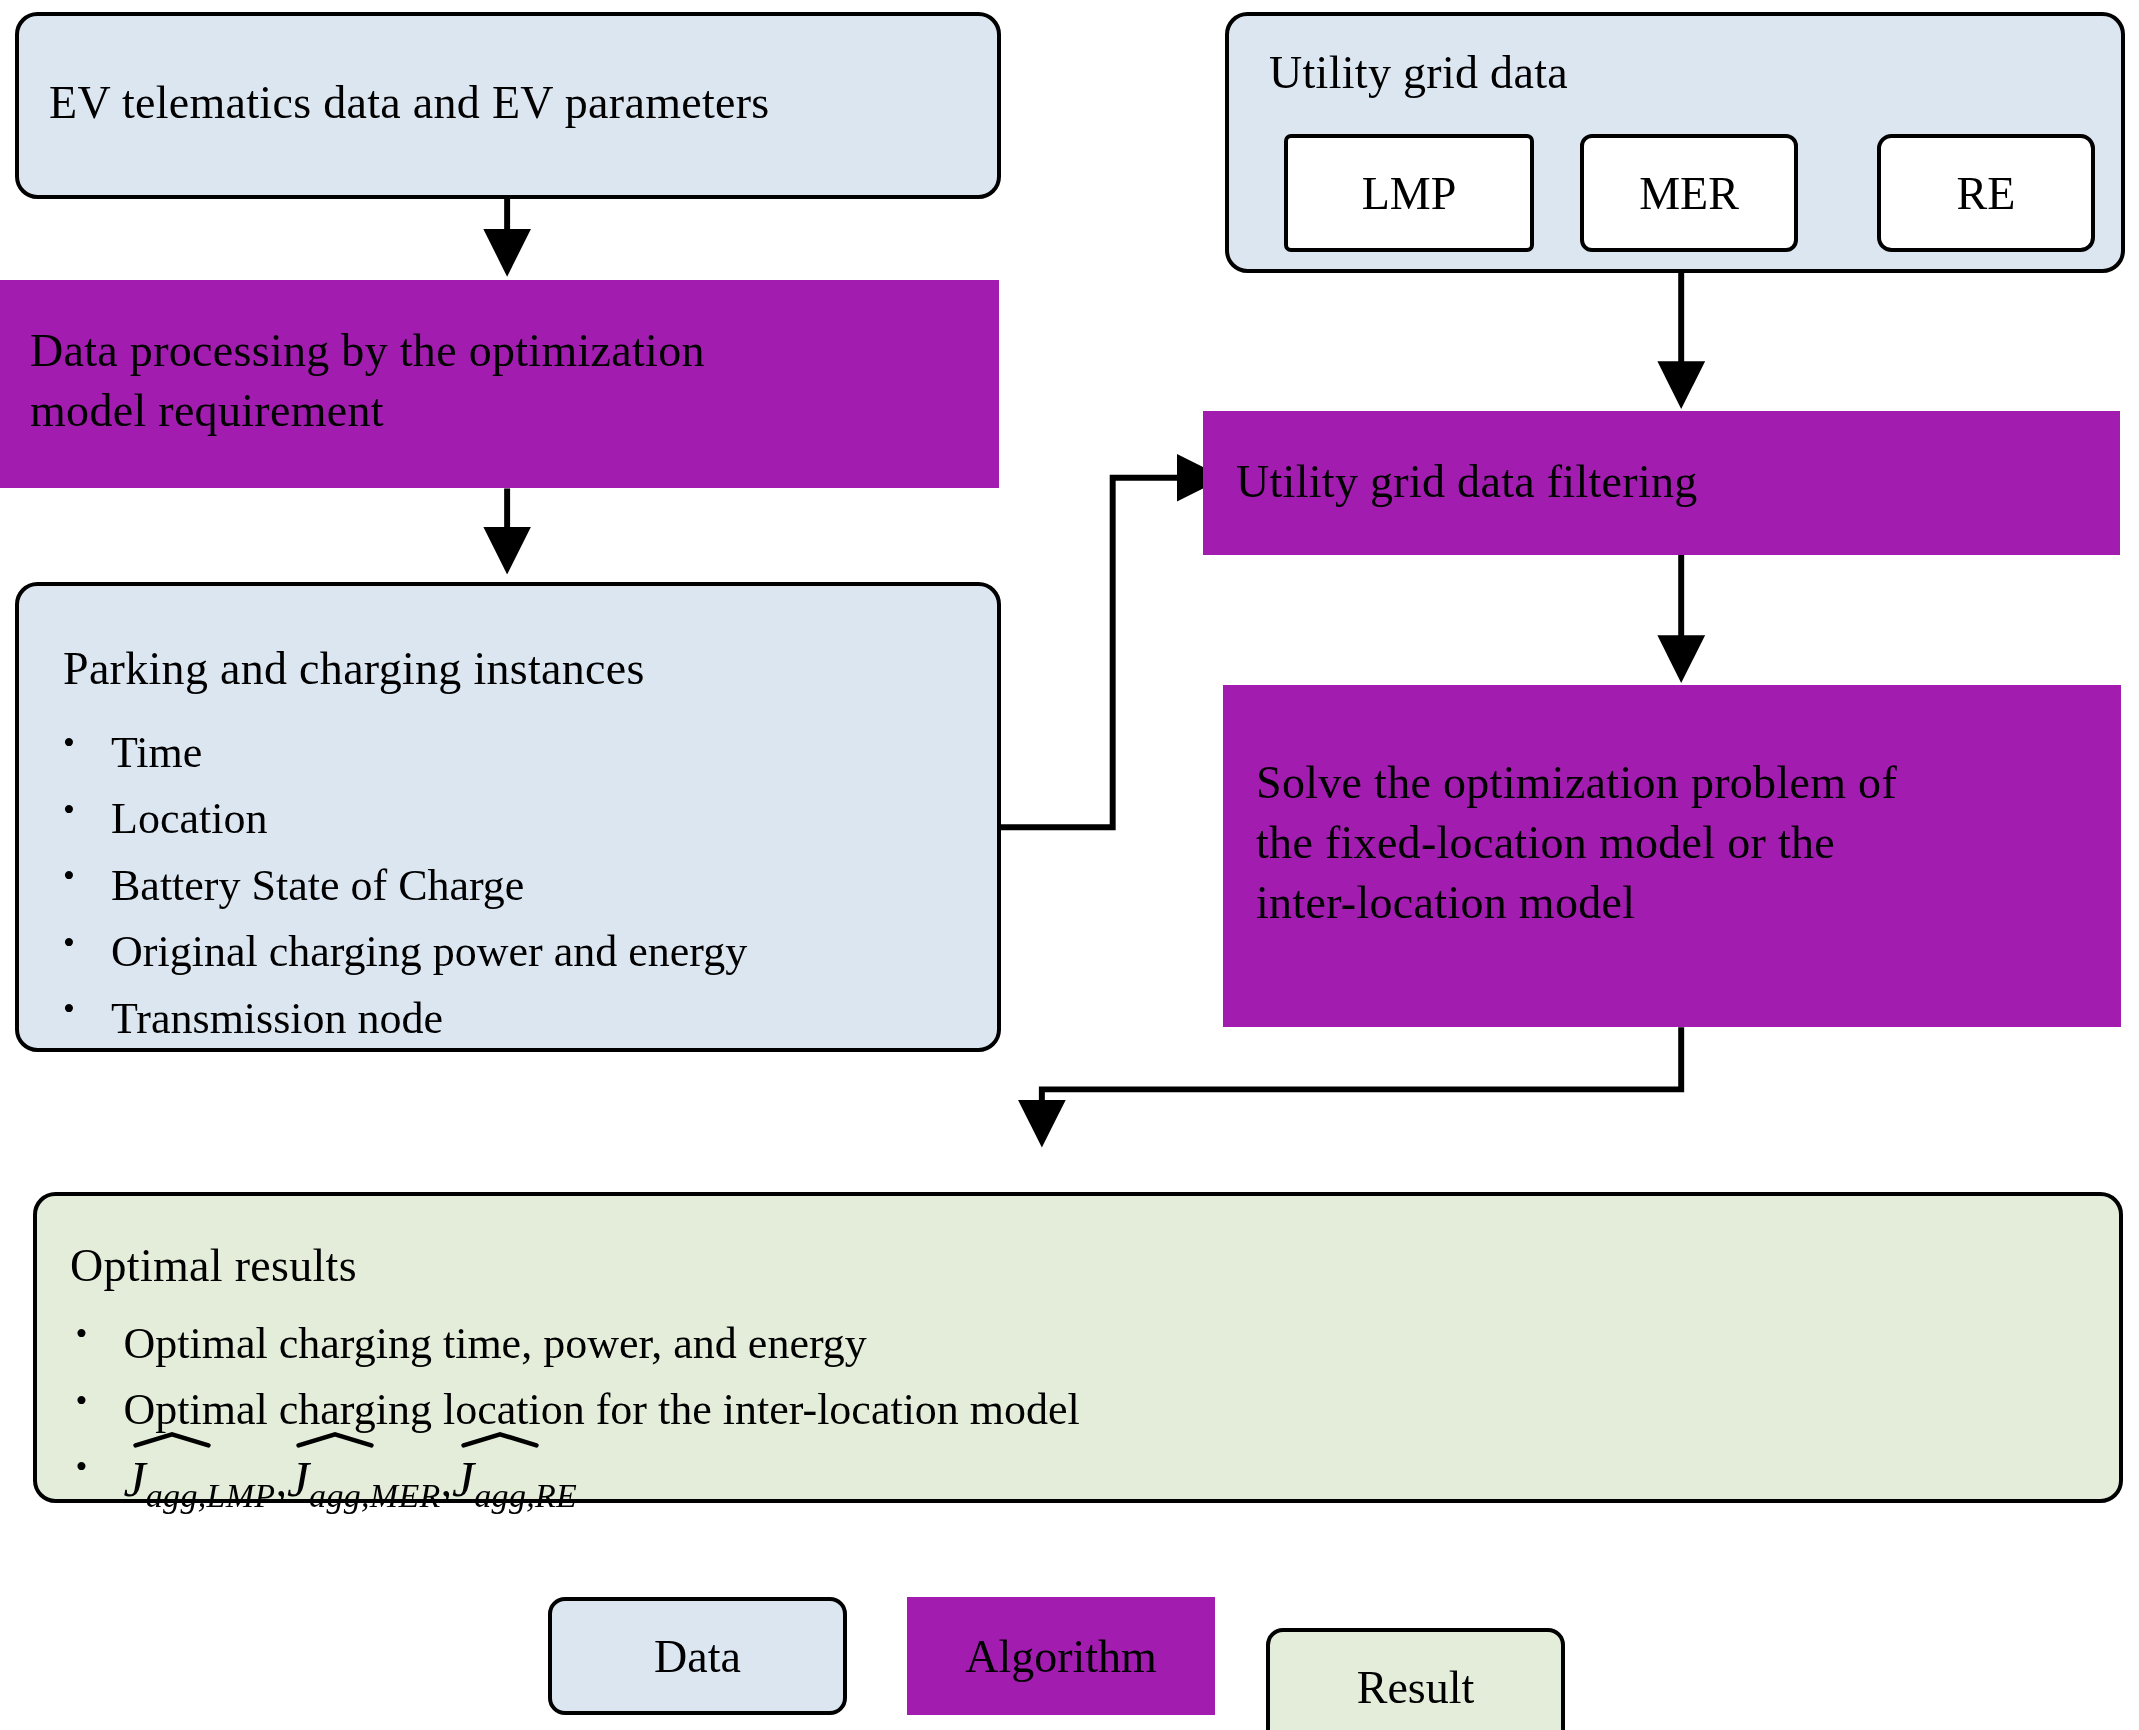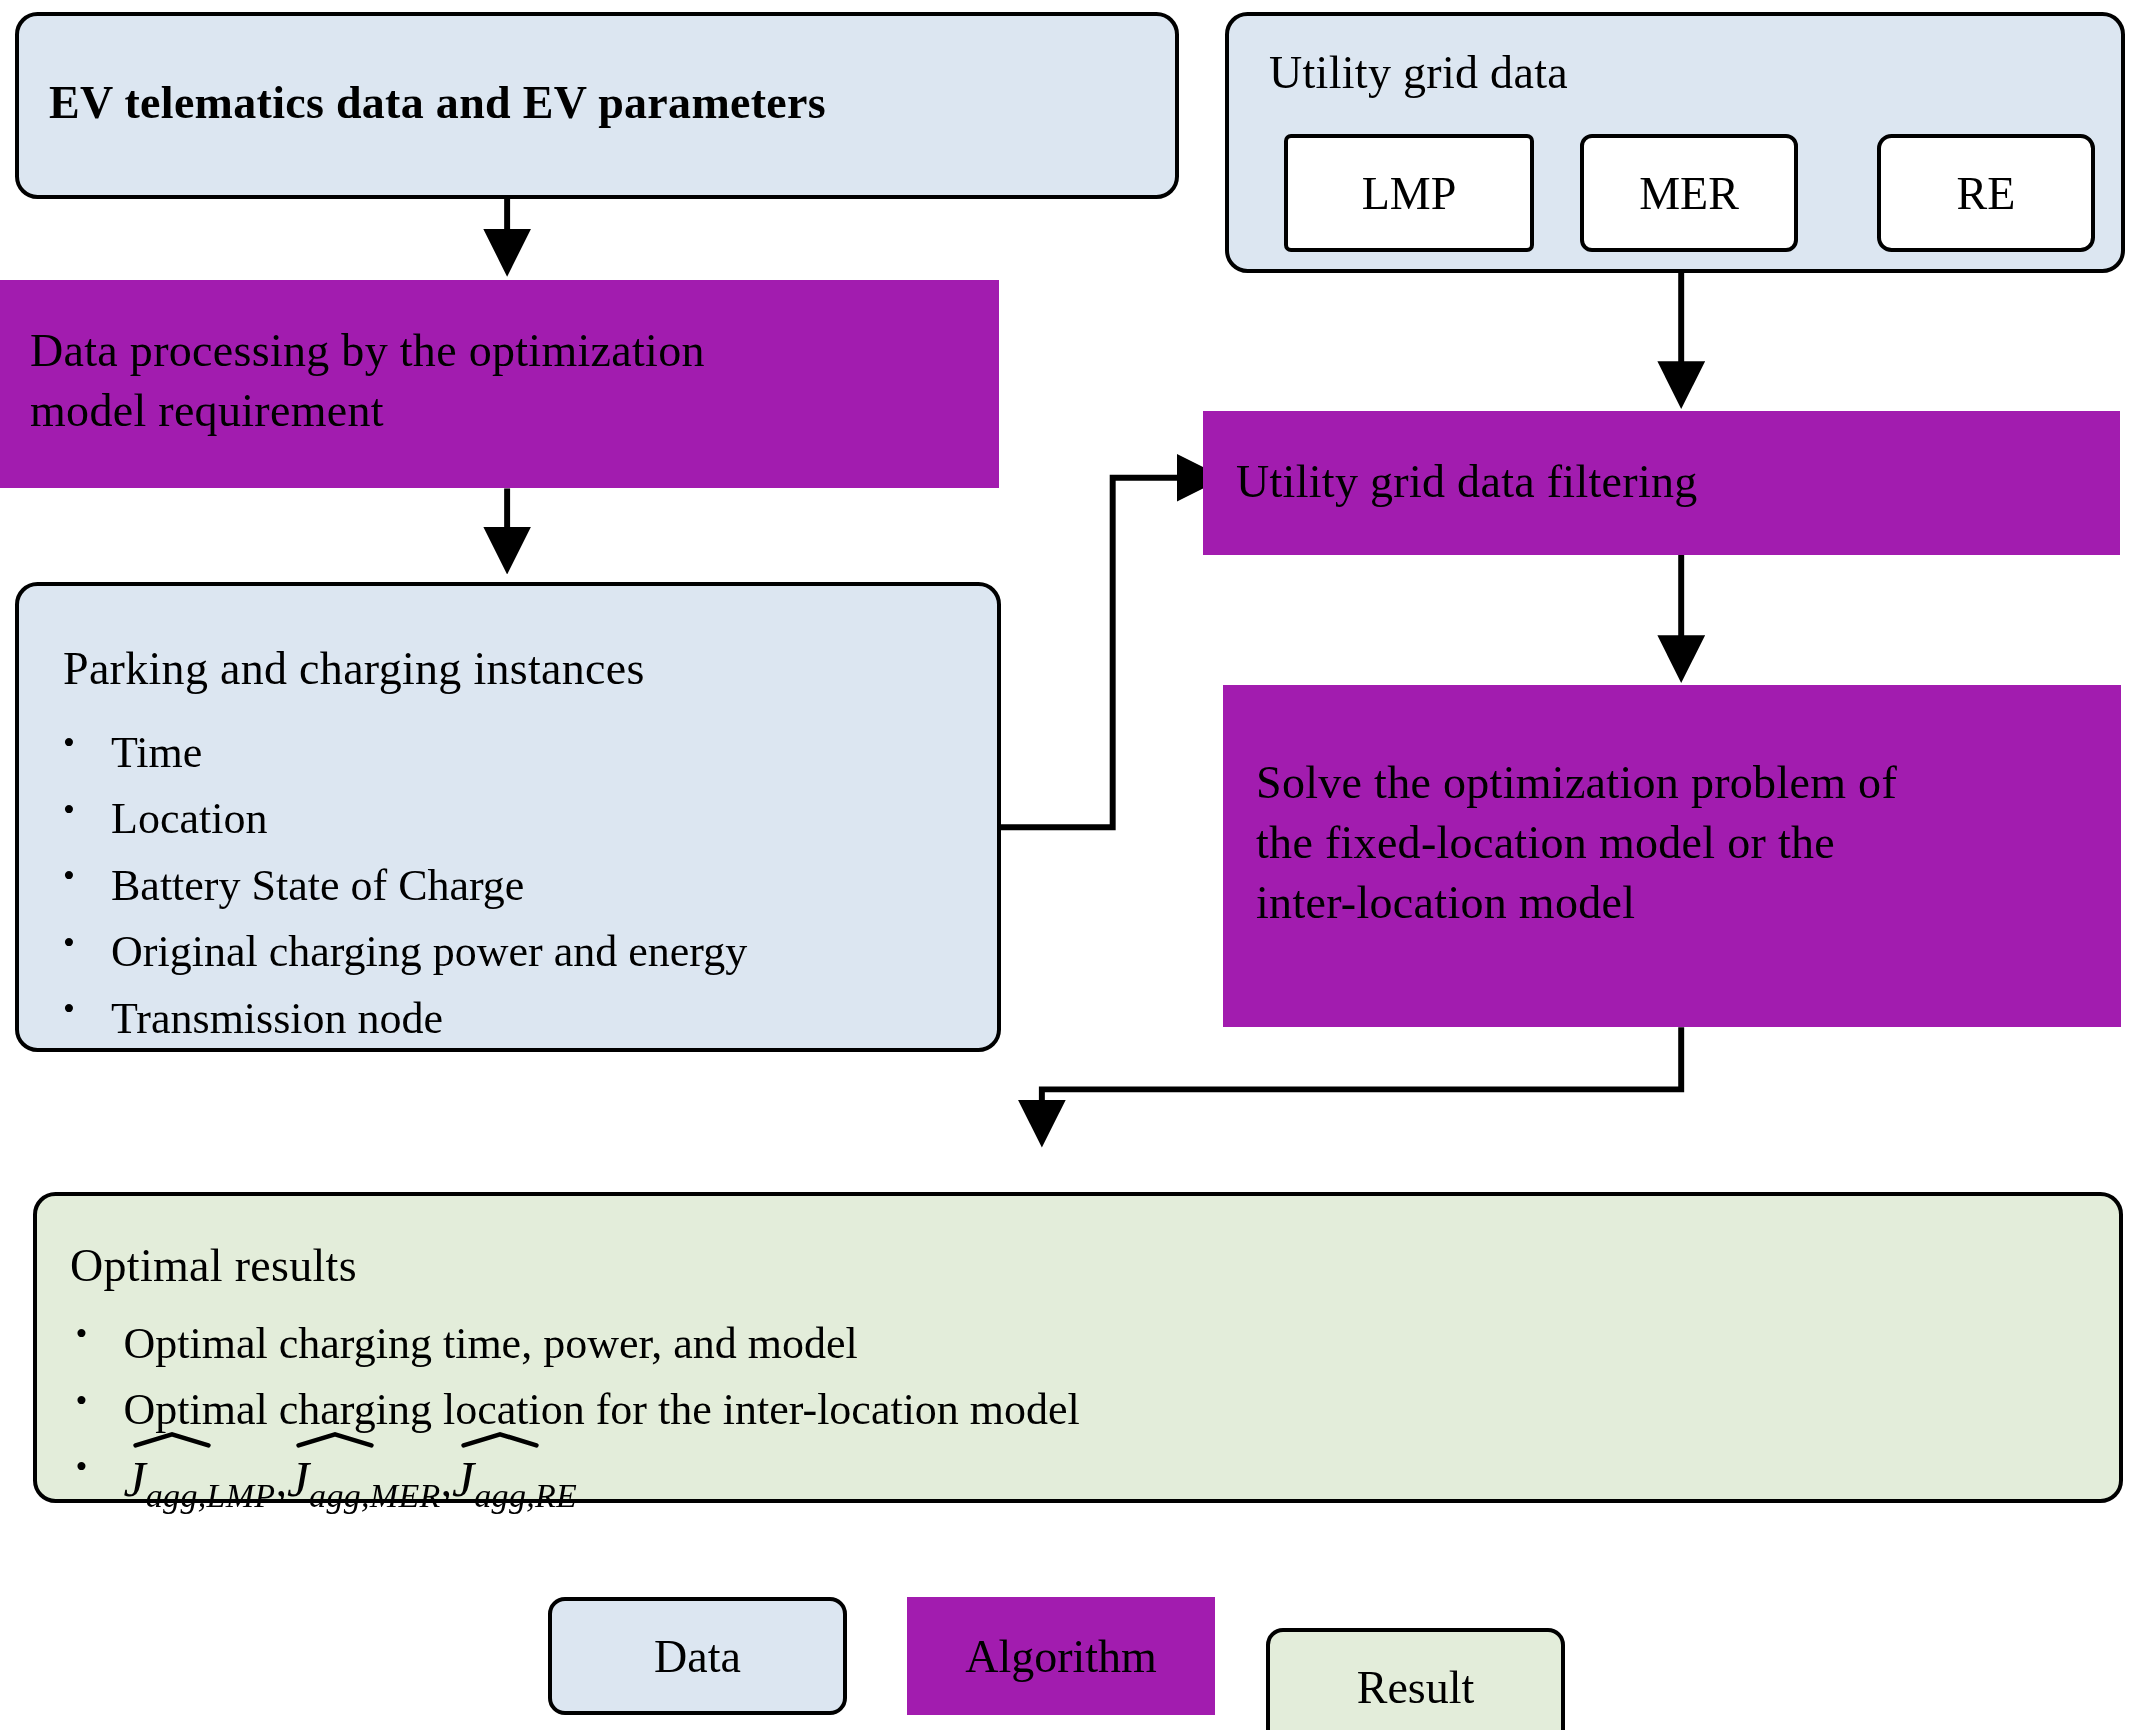--- a/index.html
+++ b/index.html
@@ -145,21 +145,21 @@
 
     <path d="M 2540 412 L 2540 606" stroke="#000" stroke-width="9" fill="none" marker-end="url(#arrow)"></path>
 
     <path d="M 1508 1250 L 1681 1250 L 1681 722 L 1838 722" stroke="#000" stroke-width="9" fill="none" marker-end="url(#arrow)"></path>
 
     <path d="M 2540 838 L 2540 1020" stroke="#000" stroke-width="9" fill="none" marker-end="url(#arrow)"></path>
 
     <path d="M 2540 1552 L 2540 1646 L 1574 1646 L 1574 1722" stroke="#000" stroke-width="9" fill="none" marker-end="url(#arrow)"></path>
   </svg>
 
-  <div class="node node-rounded fill-data" style="left:15px; top:12px; width:1164px; height:187px;font-weight:bold;">
+  <div class="node node-rounded fill-data" style="left:15px; top:12px; width:986px; height:187px;">
     <div class="txt" style="position:absolute; left:30px; top:57px; right:13.2px;">EV telematics  data and EV parameters</div>
   </div>
 
   <div class="node node-plain fill-algo" style="left:0px; top:280px; width:999px; height:208px;">
     <div class="txt" style="position:absolute; left:30px; top:41px; right:13.2px;">Data processing  by the optimization
 model requirement</div>
   </div>
 
   <div class="node node-rounded fill-data" style="left:15px; top:582px; width:986px; height:470px;">
     <div class="txt" style="position:absolute; left:44px; top:53px; font-size:46px;">Parking and charging instances</div>
@@ -191,21 +191,21 @@
 
   <div class="node node-plain fill-algo" style="left:1223px; top:685px; width:898px; height:342px;">
     <div class="txt" style="position:absolute; left:33px; top:68px; right:6.6px;">Solve the optimization  problem  of
 the fixed-location  model or the
 inter-location  model</div>
   </div>
 
   <div class="node node-rounded fill-result" style="left:33px; top:1148px; width:2090px; height:311px;margin-top:44px;">
     <div class="txt" style="position:absolute; left:33px; top:40px; font-size:46px;">Optimal results</div>
     <ul class="bullets" style="left:10.6px; top:119px;">
-      <li>Optimal charging time, power, and model</li>
+      <li>Optimal charging time, power, and energy</li>
       <li>Optimal charging location for the inter-location model</li>
       <li>
         <span class="mathline">
           <span class="mterm">
             <span class="hat">
               <svg viewBox="0 0 120 26" preserveAspectRatio="none">
                   <path d="M4 22 L60 5 L116 22" stroke="#000" stroke-width="7" fill="none" stroke-linecap="round"></path>
                 </svg>
             </span>
             <span class="mvar">J</span><span class="msub">agg,LMP</span></span><span class="mcomma">,</span><span class="mterm">

